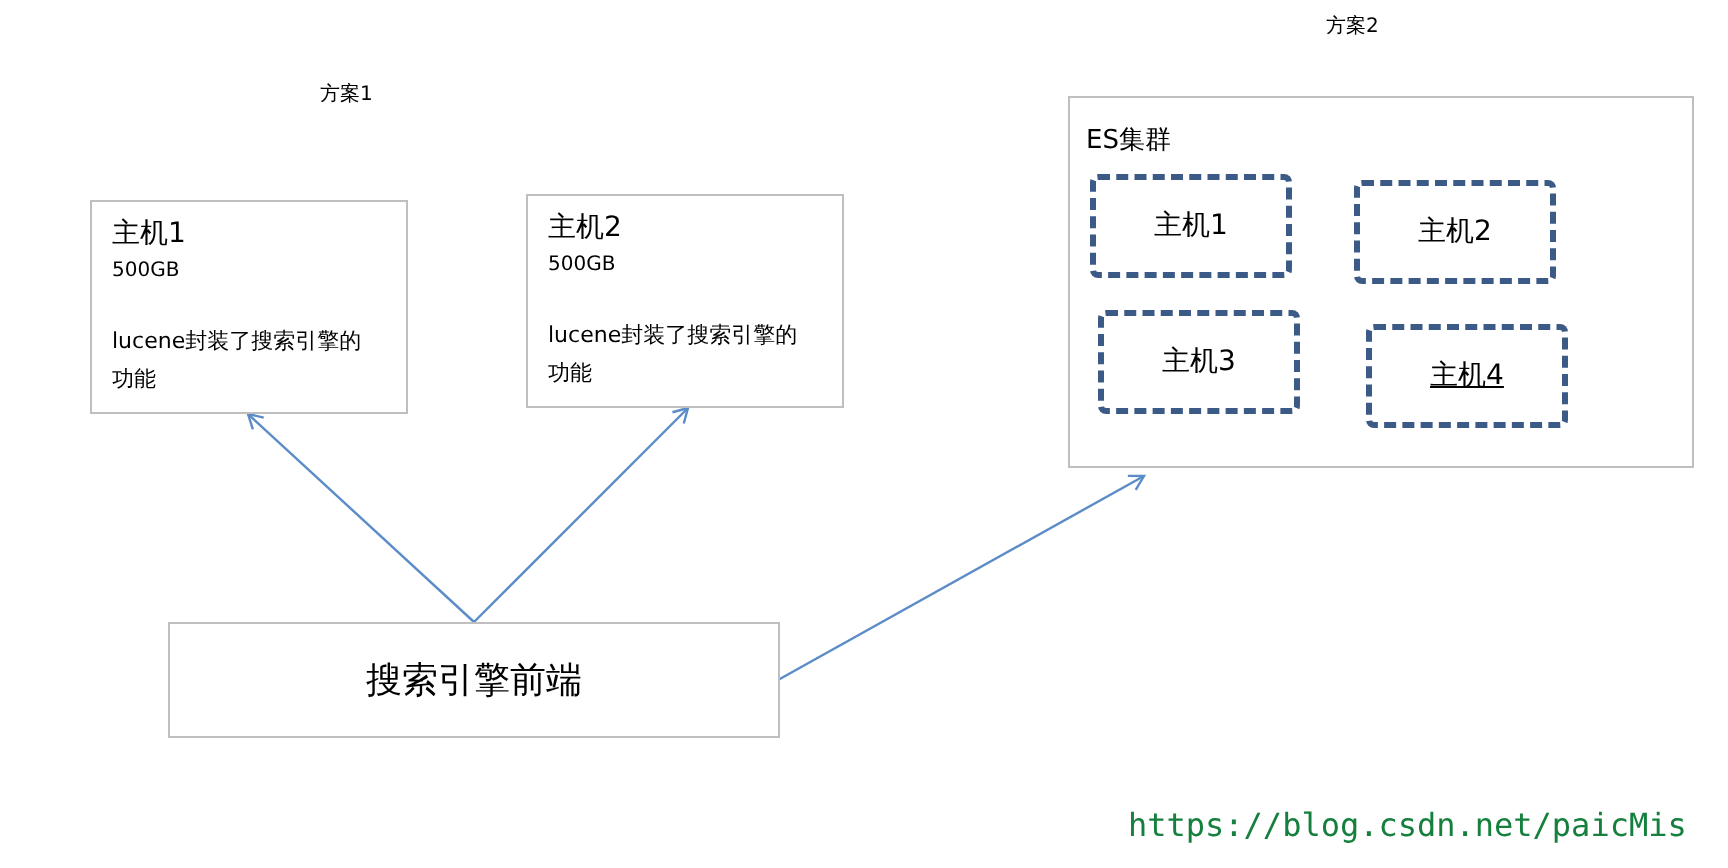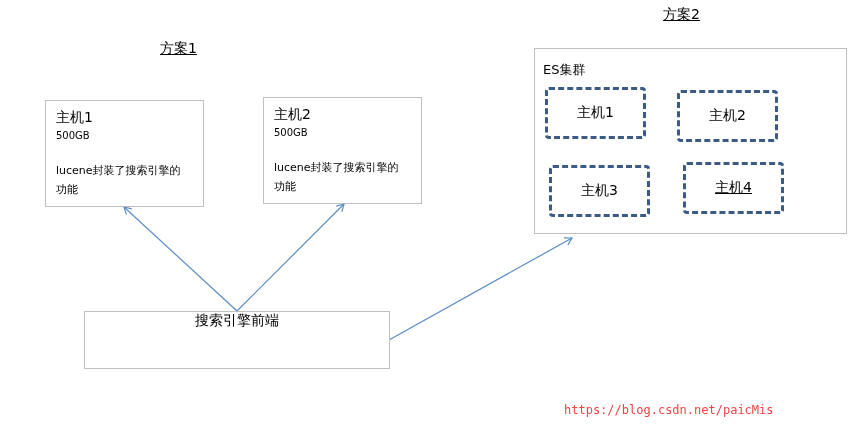--- a/index.html
+++ b/index.html
@@ -1,29 +1,29 @@
 <!DOCTYPE html>
 <html><head>
 <meta charset="utf-8">
 <style>
   html, body { margin: 0; padding: 0; background: #ffffff; }
   body { width: 864px; height: 434px; position: relative; overflow: hidden;
          font-family: "DejaVu Sans", "Liberation Sans", sans-serif; color: #000; }
   .abs { position: absolute; }
-  .label { font-size: 14px; white-space: nowrap; text-decoration: underline; }
+  .label { font-size: 10px; white-space: nowrap; }
   .box { position: absolute; border: 1px solid #bfbfbf; background: #fff; box-sizing: border-box; }
   .host-box { padding: 6px 0 0 10px; }
   .host-title { font-size: 14px; line-height: 20px; }
   .host-size { font-size: 10px; line-height: 18px; }
   .host-desc { font-size: 11px; line-height: 19px; margin-top: 16px; }
   .dashed { position: absolute; border: 3px dashed #3b5a86; border-radius: 4px; box-sizing: border-box;
             display: flex; align-items: center; justify-content: center; font-size: 14px; background: #fff; }
   .cluster-title { font-size: 13px; position: absolute; left: 8px; top: 12px; }
-  .frontend { display: flex; align-items: flex-start; justify-content: center; font-size: 14px; }
-  .watermark { font-family: "DejaVu Sans Mono", "Liberation Mono", monospace; color: #ef4444; font-size: 12px; }
+  .frontend { display: flex; align-items: center; justify-content: center; font-size: 18px; }
+  .watermark { font-family: "DejaVu Sans Mono", "Liberation Mono", monospace; color: #15803d; font-size: 16px; }
   svg.arrows { position: absolute; left: 0; top: 0; pointer-events: none; }
 </style>
 </head>
 <body>
 
 <svg class="arrows" width="864" height="434">
   <defs>
     <marker id="arrowhead" markerWidth="10" markerHeight="10" refX="8" refY="5" orient="auto" markerUnits="userSpaceOnUse">
       <path d="M1,1 L8,5 L1,9" fill="none" stroke="#5b8cc8" stroke-width="1.2"></path>
     </marker>
@@ -56,20 +56,20 @@
 <div class="box" style="left:534px; top:48px; width:313px; height:186px;">
   <div class="cluster-title">ES集群</div>
 </div>
 
 <div class="dashed" style="left:545px; top:87px; width:101px; height:52px;">
   <span>主机1</span>
 </div>
 <div class="dashed" style="left:677px; top:90px; width:101px; height:52px;">
   <span>主机2</span>
 </div>
-<div class="dashed" style="left:549px; top:165px; width:101px; height:52px;justify-content:center;">
+<div class="dashed" style="left:549px; top:155px; width:101px; height:52px;justify-content:center;">
   <span>主机3</span>
 </div>
 <div class="dashed" style="left:683px; top:162px; width:101px; height:52px;text-decoration:underline;">
   <span>主机4</span>
 </div>
 
 <div class="abs watermark" style="left:564px; top:403px;">https://blog.csdn.net/paicMis</div>
 
 </body></html>

